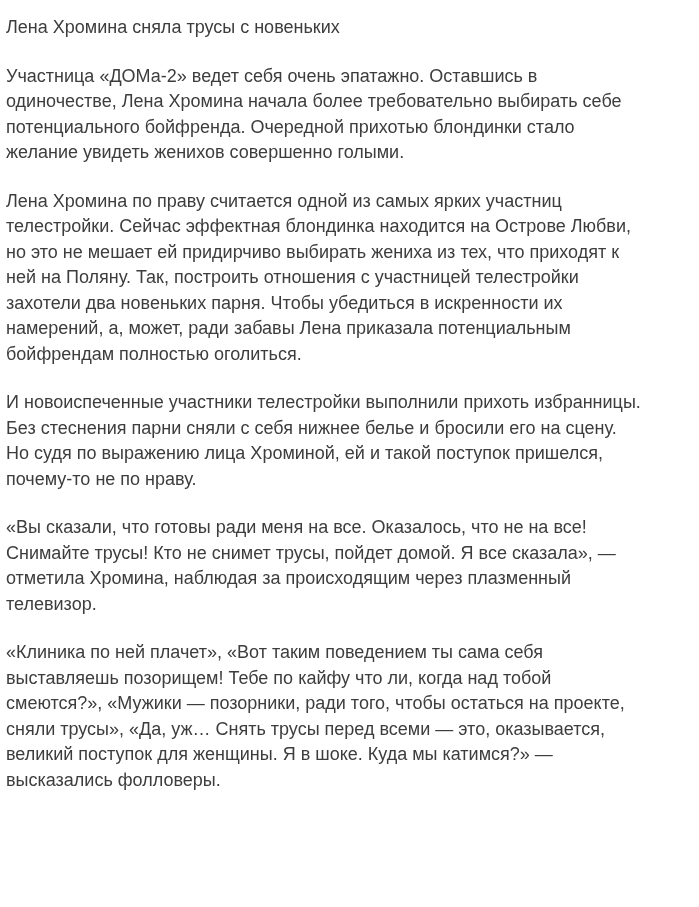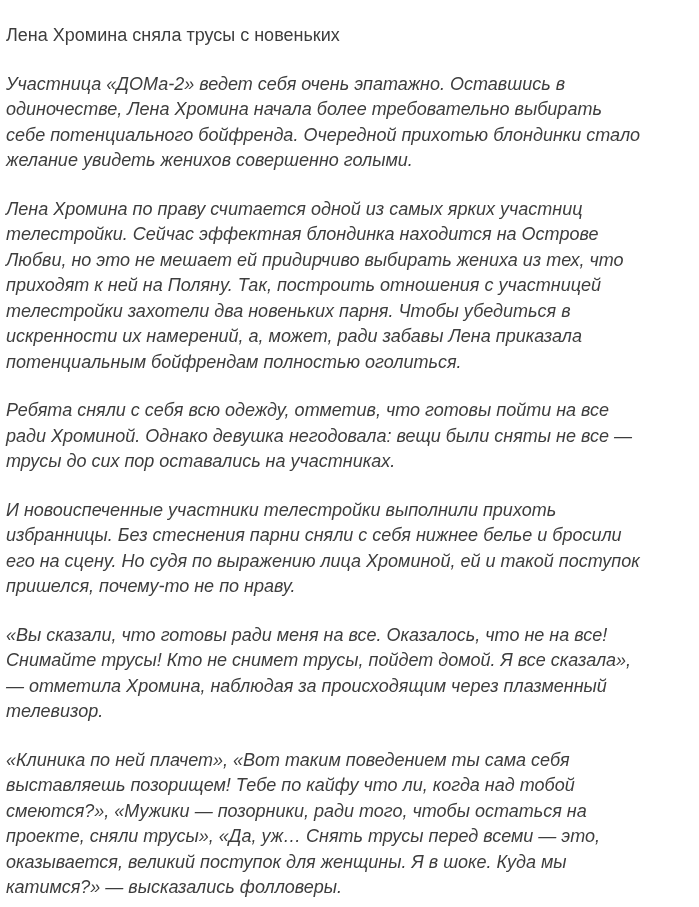--- a/index.html
+++ b/index.html
@@ -8,49 +8,47 @@
     background: #ffffff;
   }
   body {
     width: 699px;
     height: 907px;
     overflow: hidden;
   }
   .article {
     box-sizing: border-box;
     width: 649px;
-    padding: 23px 8px 0 6px;
+    padding: 15px 8px 0 6px;
     font-family: "Liberation Sans", "DejaVu Sans", sans-serif;
     font-size: 18px;
     line-height: 25.5px;
     color: #3d3d3d;
     font-weight: 400;
     -webkit-font-smoothing: antialiased;
   }
   .article-title {
     margin: 0 0 23px 0;
     font-size: 18px;
     font-weight: 400;
     line-height: 25.5px;
   }
   .article-paragraph {
     margin: 0 0 23px 0;
     text-align: left;
     word-spacing: normal;
-    font-style: italic;
   }
   .article-paragraph:last-child {
     margin-bottom: 16px;
   }
 </style>
 </head>
 <body style="background: rgb(255, 255, 255);">
 
 <div class="article" style="color: rgb(61, 61, 61);">
   <h1 class="article-title">Лена Хромина сняла трусы с новеньких</h1>
 
   <p class="article-paragraph">Участница «ДОМа-2» ведет себя очень эпатажно. Оставшись в одиночестве, Лена Хромина начала более требовательно выбирать себе потенциального бойфренда. Очередной прихотью блондинки стало желание увидеть женихов совершенно голыми.</p>
   <p class="article-paragraph">Лена Хромина по праву считается одной из самых ярких участниц телестройки. Сейчас эффектная блондинка находится на Острове Любви, но это не мешает ей придирчиво выбирать жениха из тех, что приходят к ней на Поляну. Так, построить отношения с участницей телестройки захотели два новеньких парня. Чтобы убедиться в искренности их намерений, а, может, ради забавы Лена приказала потенциальным бойфрендам полностью оголиться.</p>
-  <p class="article-paragraph">Ребята сняли с себя всю одежду, отметив, что готовы пойти на все ради Хроминой. Однако девушка негодовала: вещи были сняты не все — трусы до сих пор оставались на участниках.</p>
   <p class="article-paragraph">И новоиспеченные участники телестройки выполнили прихоть избранницы. Без стеснения парни сняли с себя нижнее белье и бросили его на сцену. Но судя по выражению лица Хроминой, ей и такой поступок пришелся, почему-то не по нраву.</p>
   <p class="article-paragraph">«Вы сказали, что готовы ради меня на все. Оказалось, что не на все! Снимайте трусы! Кто не снимет трусы, пойдет домой. Я все сказала», — отметила Хромина, наблюдая за происходящим через плазменный телевизор.</p>
   <p class="article-paragraph">«Клиника по ней плачет», «Вот таким поведением ты сама себя выставляешь позорищем! Тебе по кайфу что ли, когда над тобой смеются?», «Мужики — позорники, ради того, чтобы остаться на проекте, сняли трусы», «Да, уж… Снять трусы перед всеми — это, оказывается, великий поступок для женщины. Я в шоке. Куда мы катимся?» — высказались фолловеры.</p>
 </div>
 
 </body></html>

